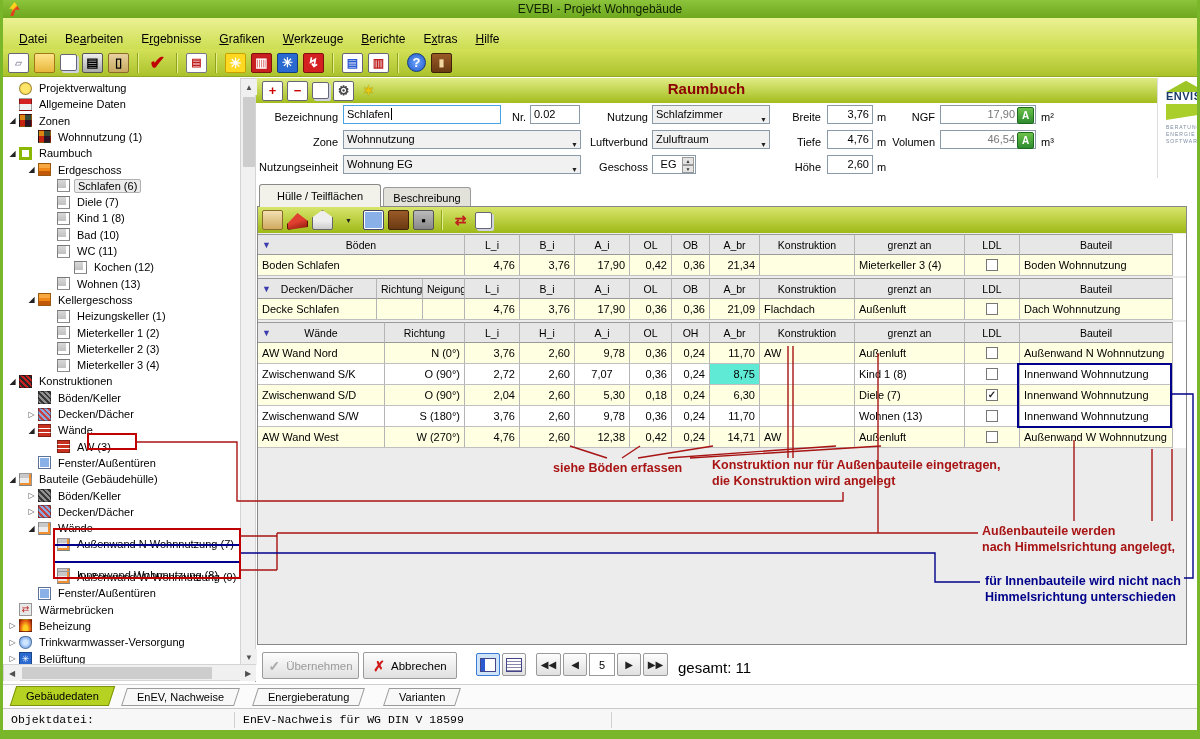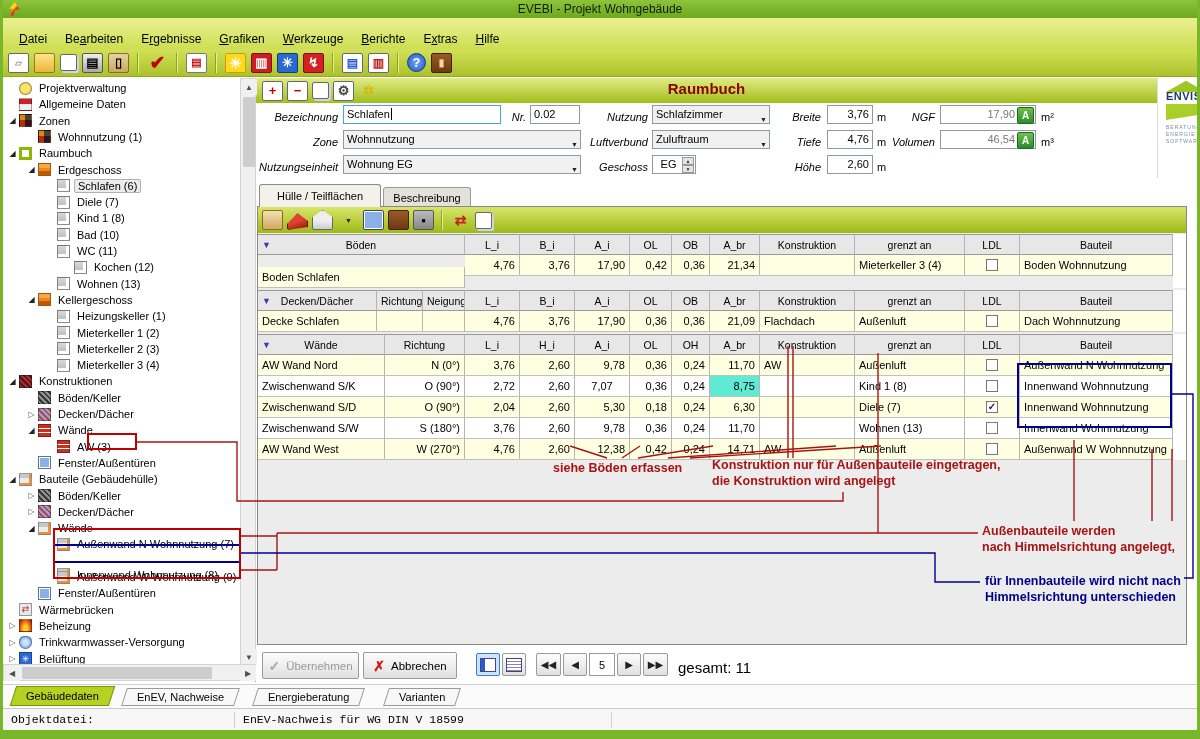--- a/index.html
+++ b/index.html
@@ -89,21 +89,21 @@
            display:flex;align-items:center;padding-left:6px;gap:4px;box-sizing:border-box;}
   #rb-title{position:absolute;left:256px;top:80px;width:901px;text-align:center;font-size:15px;font-weight:bold;color:#8b0000;pointer-events:none;}
   #logo-box{left:1157px;top:78px;width:40px;height:100px;background:#fff;overflow:hidden;border-left:1px solid #ddd;}
   #logo-green1{position:absolute;left:8px;top:0px;width:40px;height:14px;background:#9ec626;clip-path:polygon(0 100%,50% 20%,100% 100%);}
   #logo-name{position:absolute;left:8px;top:12px;font-size:11px;font-weight:bold;color:#1a3a6a;letter-spacing:.5px;}
   #logo-green2{position:absolute;left:8px;top:26px;width:40px;height:16px;background:#aace2a;clip-path:polygon(0 0,100% 0,100% 60%,0 100%);}
   .logo-cap{font-size:5px;color:#7a8aa0;letter-spacing:1px;line-height:7px;}
   #logo-caps{position:absolute;left:8px;top:46px;}
   
   #form-area{left:256px;top:103px;width:901px;height:78px;background:#fff;}
-  .flabel{position:absolute;text-align:right;font-size:11px;line-height:19px;font-style:italic;}
+  .flabel{position:absolute;text-align:right;font-size:11px;line-height:19px;}
   .finput{position:absolute;background:#fff;border:1px solid #8a9aa8;box-sizing:border-box;
           font-size:11px;line-height:17px;padding:0 3px;}
   .fcombo{position:absolute;background:#f1f1f1;border:1px solid #8a9aa8;box-sizing:border-box;
           font-size:11px;line-height:17px;padding:0 16px 0 3px;}
   .fcombo .dd{position:absolute;right:2px;top:5px;font-size:7px;color:#222;}
   .num{text-align:right;}
   .auto-val{color:#777;}
   .a-btn{position:absolute;right:1px;top:1px;width:15px;height:15px;background:linear-gradient(#6cc24a,#2e8b2e);
          border:1px solid #1e6b1e;border-radius:2px;color:#fff;font-size:10px;font-weight:bold;
          display:flex;align-items:center;justify-content:center;}
@@ -482,21 +482,21 @@
         <div class="th"><span>B_i</span></div>
         <div class="th"><span>A_i</span></div>
         <div class="th"><span>OL</span></div>
         <div class="th"><span>OB</span></div>
         <div class="th"><span>A_br</span></div>
         <div class="th"><span>Konstruktion</span></div>
         <div class="th"><span>grenzt an</span></div>
         <div class="th"><span>LDL</span></div>
         <div class="th"><span>Bauteil</span></div>
         <div class="tf"></div>
-        <div class="td tl y" style="background: rgb(255, 255, 225); margin-top: 12px;">Boden Schlafen</div>
+        <div class="td tl y" style="background: rgb(255, 255, 225);">Boden Schlafen</div>
         <div class="td tr y" style="background: rgb(255, 255, 225);">4,76</div>
         <div class="td tr y" style="background: rgb(255, 255, 225);">3,76</div>
         <div class="td tr y" style="background: rgb(255, 255, 225);">17,90</div>
         <div class="td tr y" style="background: rgb(255, 255, 225);">0,42</div>
         <div class="td tr y" style="background: rgb(255, 255, 225);">0,36</div>
         <div class="td tr y" style="background: rgb(255, 255, 225);">21,34</div>
         <div class="td tl y" style="background: rgb(255, 255, 225);"></div>
         <div class="td tl y" style="background: rgb(255, 255, 225);">Mieterkeller 3 (4)</div>
         <div class="td tc y" style="background: rgb(255, 255, 225);"><span class="cb"></span></div>
         <div class="td tl y" style="background: rgb(255, 255, 225);">Boden Wohnnutzung</div>

